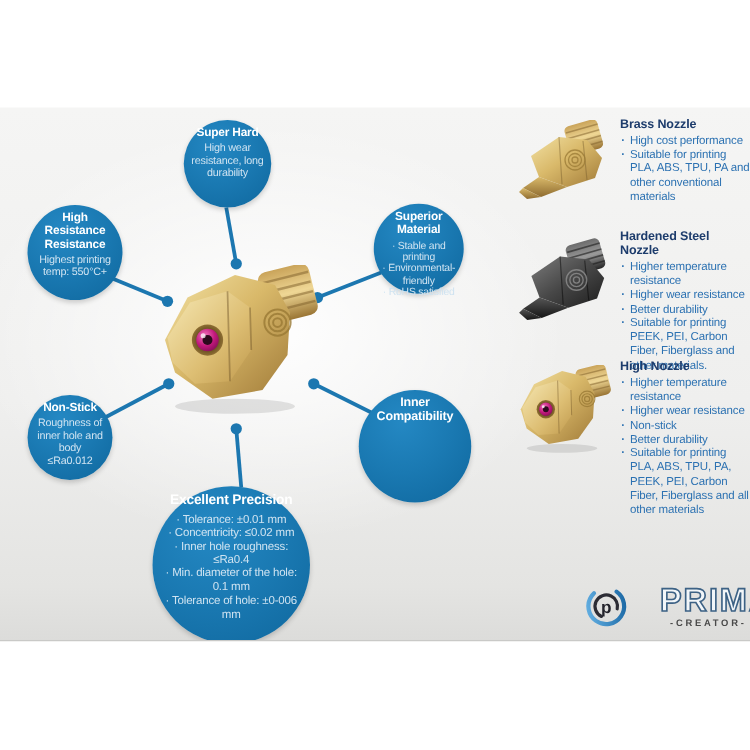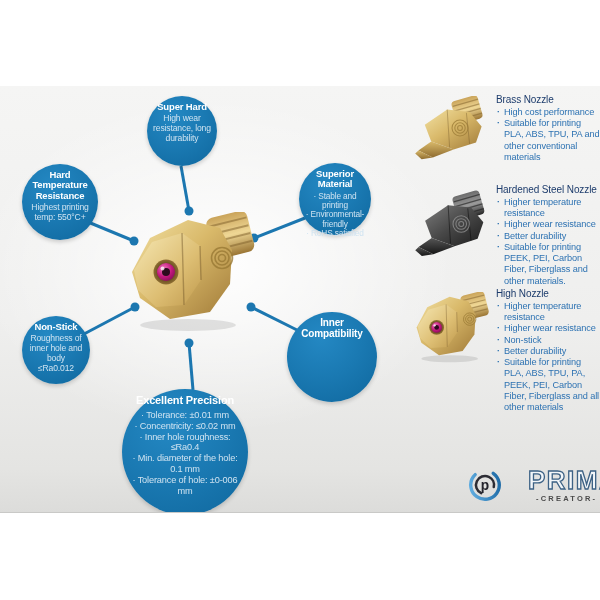--- a/index.html
+++ b/index.html
@@ -39,21 +39,21 @@
   #co-high-compat .c-title { font-size:10px; }
   #co-precision    { left:122px; top:303px; width:126px; height:126px; }
   #co-precision .c-title { font-size:11px; margin-bottom:3px; }
   #co-precision .c-body  { font-size:9.2px; line-height:1.18; }
 
   
   .nozzle-info { position:absolute; width:104px; letter-spacing:-0.1px; }
   #info-brass { left:496px; top:8px; }
   #info-steel { left:496px; top:98px; }
   #info-ruby  { left:496px; top:202px; }
-  .nz-name { font-size:10px; font-weight:normal; color:#1d3c6c; margin:0 0 2px 0; }
+  .nz-name { font-size:10px; font-weight:bold; color:#1d3c6c; margin:0 0 2px 0; }
   .nz-features { list-style:none; margin:0; padding:0; }
   .nz-features li {
     position:relative; padding-left:8px; font-size:9.2px; line-height:1.22; color:#2d72b2;
   }
   .nz-features li::before { content:"·"; position:absolute; left:1px; font-weight:bold; }
 
   
   .logo { position:absolute; left:467px; top:381px; display:flex; align-items:center; }
   .logo-mark { width:36px; height:36px; }
   .logo-text { margin-left:4px; text-align:center; }
@@ -168,21 +168,21 @@
 
   <svg class="nozzle-art" style="left:126px;top:126px;width:132px;height:122px" viewBox="0 0 132 122">
     <use href="#hexNozzle"></use>
   </svg>
 
   <div class="callout" id="co-super-hard">
     <div class="c-title">Super Hard</div>
     <div class="c-body">High wear resistance, long durability</div>
   </div>
   <div class="callout" id="co-high-temp">
-    <div class="c-title">Hard Temperature Resistance</div>
+    <div class="c-title">High Resistance Resistance</div>
     <div class="c-body">Highest printing temp: 550°C+</div>
   </div>
   <div class="callout" id="co-superior">
     <div class="c-title">Superior Material</div>
     <div class="c-body">· Stable and printing
 · Environmental-friendly
 · RoHS satisfied</div>
   </div>
   <div class="callout" id="co-non-stick">
     <div class="c-title">Non-Stick</div>

